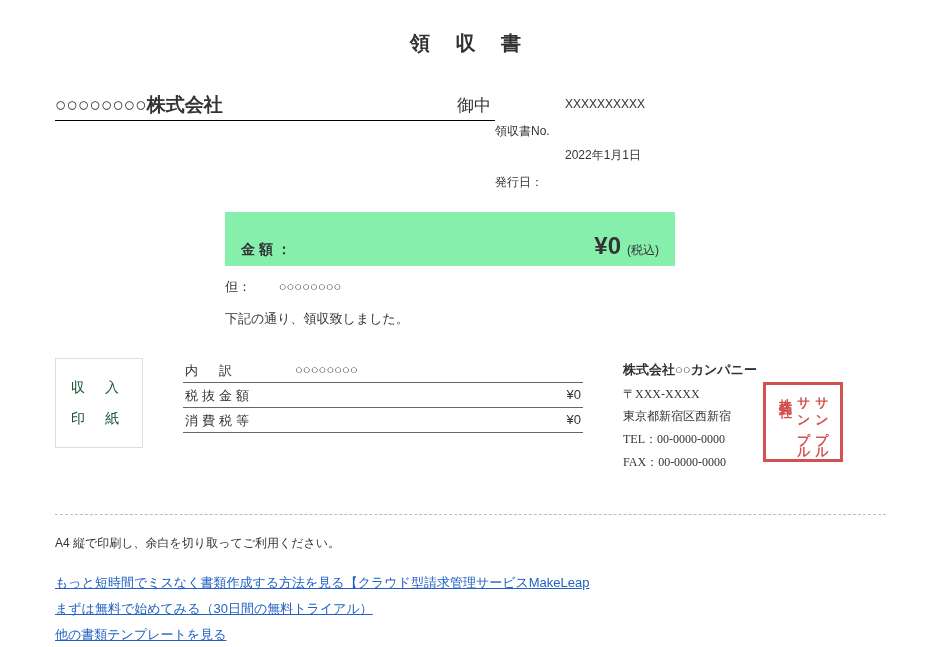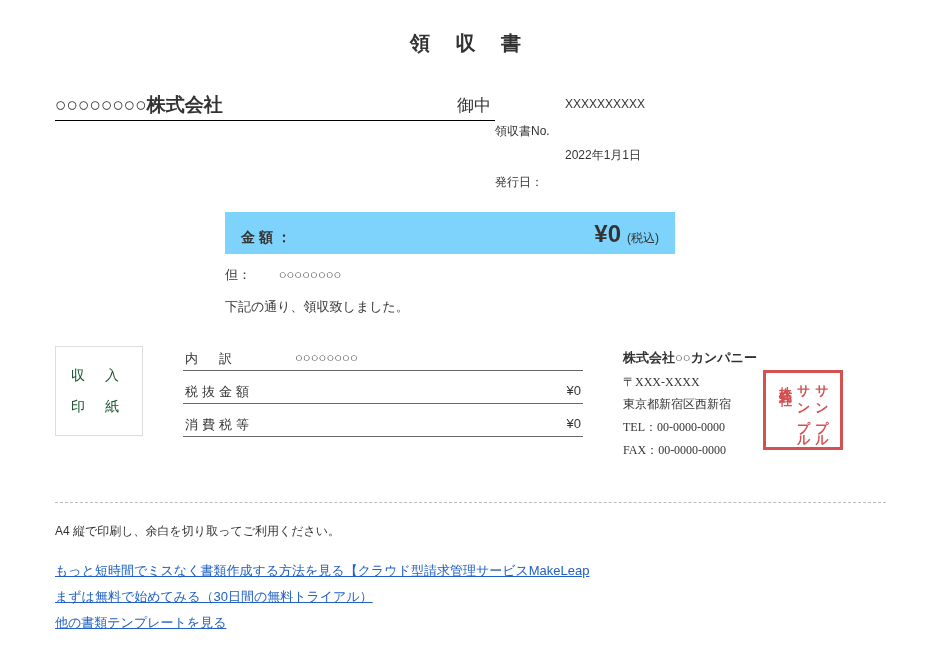--- a/index.html
+++ b/index.html
@@ -48,22 +48,22 @@
     .meta-row { display: flex; }
     .meta-label { width: 70px; margin-top: 27px; }
     .meta-value { width: 90px; text-align: left; }
 
     .main-block {
       margin-left: 170px;
       width: 450px;
       margin-top: 10px;
     }
     .amount-box {
-      background: #7dd3fc;
-      padding: 8px 16px 6px 16px;
+      background: #86efac;
+      padding: 20px 16px 6px 16px;
       display: flex;
       align-items: baseline;
     }
     .amount-label {
       font-weight: bold;
       font-size: 14px;
       letter-spacing: 4px;
       flex: 0 0 80px;
     }
     .amount-value {
@@ -107,21 +107,21 @@
     }
     .breakdown-block {
       width: 400px;
       font-size: 13px;
     }
     .bd-row {
       display: flex;
       justify-content: space-between;
       border-bottom: 1px solid #666;
       padding: 4px 2px 2px 2px;
-      margin-top: 8px;
+      margin-top: 0;
     }
     .bd-row:first-child { margin-top: 0; }
     .bd-label { width: 90px; letter-spacing: 4px; }
     .bd-value { text-align: right; flex: 1; }
 
     .issuer-block {
       margin-left: 40px;
       font-size: 12px;
       line-height: 1.9;
       position: relative;

